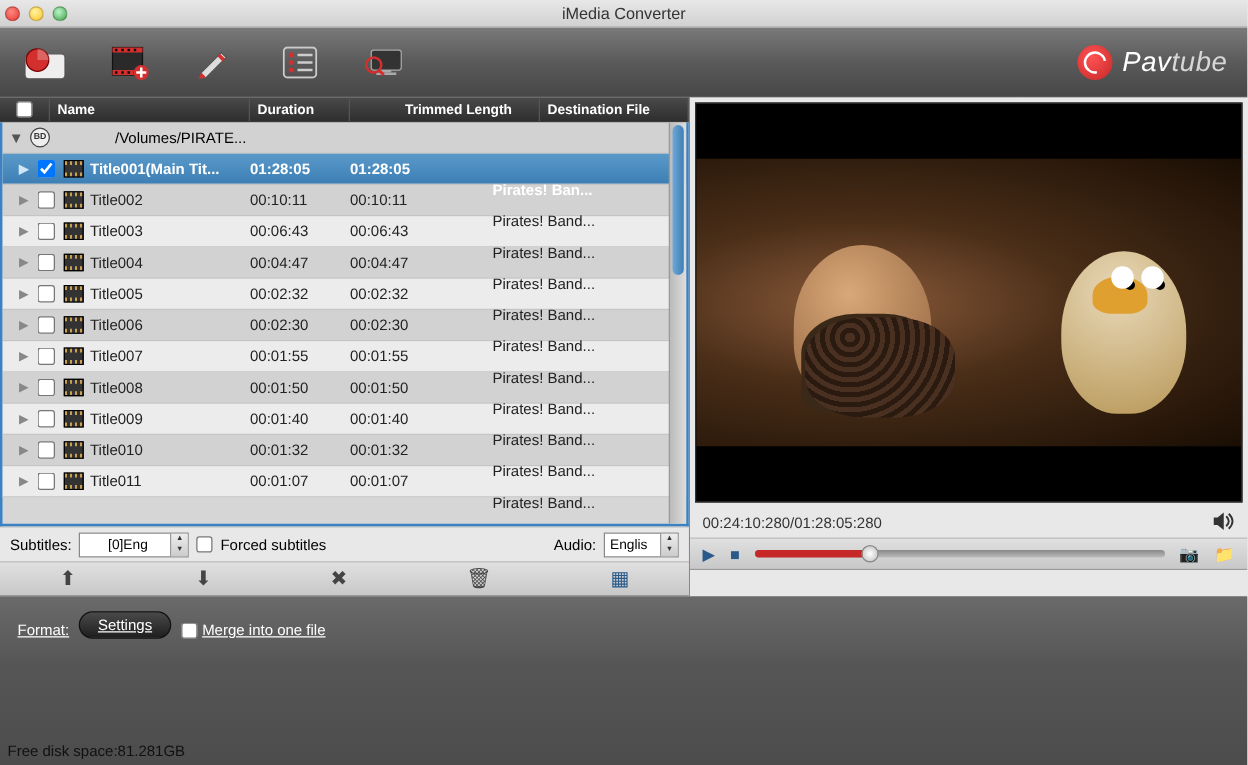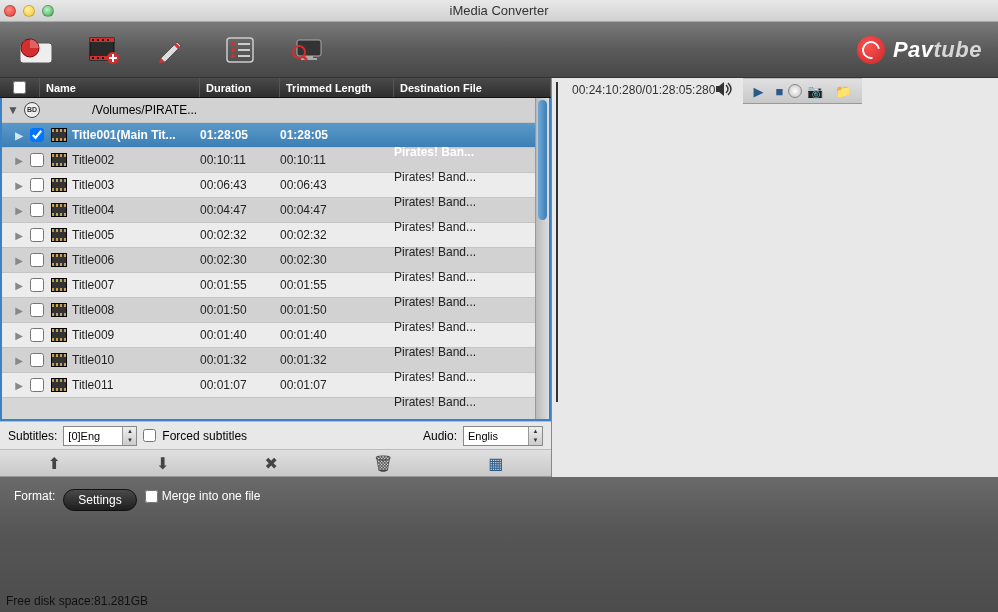--- a/index.html
+++ b/index.html
@@ -13,33 +13,33 @@
 .tl-yellow { background: radial-gradient(circle at 40% 35%, #fff59d, #fbc02d); }
 .tl-green { background: radial-gradient(circle at 40% 35%, #b9f6ca, #43a047); }
 .title { position: absolute; left: 50%; transform: translateX(-50%); font-size: 13px; color: #333; }
 
 
 .toolbar { height: 56px; background: linear-gradient(#7a7a7a, #5a5a5a 50%, #474747); display: flex; align-items: center; padding: 0 16px; gap: 28px; border-bottom: 1px solid #333; }
 .tool-btn { width: 40px; height: 40px; display: flex; align-items: center; justify-content: center; cursor: pointer; }
 .logo-area { margin-left: auto; display: flex; align-items: center; gap: 8px; }
 .logo-circle { width: 28px; height: 28px; border-radius: 50%; background: radial-gradient(circle at 40% 35%, #ff5252, #c62828); position: relative; }
 .logo-circle::after { content: ""; position: absolute; inset: 5px; border: 2px solid #fff; border-right-color: transparent; border-radius: 50%; transform: rotate(35deg);}
-.logo-text { color: #d7d7d7; font-size: 22px; font-weight: bold; letter-spacing: .5px; font-style: italic;}
+.logo-text { color: #d7d7d7; font-size: 22px; font-weight: normal; letter-spacing: .5px; font-style: italic;}
 .logo-text .bold { color:#fff; }
 
 
 .main { display: flex; height: 399px; }
 .left { width: 552px; display: flex; flex-direction: column; border-right: 1px solid #888;}
-.right { flex: 1; display: flex; flex-direction: row; background: #e8e8e8; }
+.right { flex: 1; display: flex; flex-direction: column; background: #e8e8e8; }
 
 
 .thead { height: 20px; background: linear-gradient(#4a4a4a, #2e2e2e); display: flex; color: #fff; font-size: 11px; font-weight: bold; align-items: center; border-bottom: 1px solid #111;}
 .thead .hcell { padding: 0 6px; border-right: 1px solid #555; height: 100%; display: flex; align-items: center; }
 .hchk { width: 40px; justify-content: center; }
-.hname { width: 160px; } .hdur { width: 80px; } .htrim { width: 114px; } .hdest { flex: 1; }
+.hname { width: 160px; } .hdur { width: 80px; } .htrim { width: 114px; margin-left: 38px; } .hdest { flex: 1; }
 .thead input[type=checkbox]{ width:13px; height:13px; }
 
 .tbody { flex: 1; overflow-y: auto; background: #d6d6d6; border: 2px solid #3b82c4; border-top:none; position:relative;}
 .vrow { height: 25px; display: flex; align-items: center; font-size: 12px; background: #ececec; color: #222; border-bottom:1px solid #c5c5c5;}
 .vrow.alt { background: #d2d2d2; }
 .vrow.sel { background: linear-gradient(#5a99c9, #3d7fb5); color: #fff; font-weight: bold; }
 .vrow .arrow { width: 24px; text-align: right; color: #888; font-size: 10px; padding-right:3px;}
 .vrow.sel .arrow { color: #cfe6f7; }
 .vrow .chk { width: 22px; display: flex; justify-content: center; }
 .vrow .chk input{width:14px;height:14px;}
@@ -79,21 +79,21 @@
 .timebar{height:24px;display:flex;align-items:center;padding:0 10px;font-size:12px;color:#333;}
 .timebar .spk{margin-left:auto;color:#333;}
 .playrow{height:26px;display:flex;align-items:center;padding:0 10px;gap:12px;background:linear-gradient(#e0e0e0,#c8c8c8);border-top:1px solid #bbb;border-bottom:1px solid #999;}
 .pbtn{color:#2a5a8a;font-size:13px;cursor:pointer;}
 .slider{flex:1;height:6px;background:linear-gradient(#888,#bbb);border-radius:3px;position:relative;}
 .slider .prog{position:absolute;left:0;top:0;bottom:0;width:28%;background:#c62828;border-radius:3px;}
 .slider .knob{position:absolute;left:28%;top:-4px;width:14px;height:14px;border-radius:50%;background:radial-gradient(#fff,#bbb);border:1px solid #888;transform:translateX(-50%);}
 
 
 .bottom { height: 135px; background: linear-gradient(#6a6a6a,#565656 40%,#4c4c4c); padding: 12px 14px 4px; position: relative; color:#fff; font-size:12px;}
-.row { display:flex; align-items:flex-start; gap:8px; margin-bottom:10px;}
+.row { display:flex; align-items:flex-end; gap:8px; margin-bottom:10px;text-decoration:underline;}
 .row label{color:#fff;}
 .sel-box{flex:0 0 418px;height:22px;background:#fff;color:#000;border:1px solid #222;display:flex;align-items:center;padding:0 16px 0 4px;position:relative;font-size:12px;}
 .sel-box .ic{width:16px;height:14px;background:#555;margin-right:4px;display:inline-block;}
 .sel-box .dd{position:absolute;right:0;top:0;bottom:0;width:14px;background:linear-gradient(#eee,#ccc);border-left:1px solid #999;display:flex;flex-direction:column;}
 .sel-box .dd div{flex:1;display:flex;align-items:center;justify-content:center;font-size:6px;color:#333;}
 .pill{height:22px;padding:0 14px;border-radius:11px;background:linear-gradient(#4a4a4a,#1e1e1e);color:#fff;border:1px solid #111;font-size:12px;display:flex;align-items:center;cursor:pointer;}
 .chk-lbl{display:flex;align-items:center;gap:4px;color:#ddd;font-size:12px;}
 .convert{position:absolute;right:20px;top:24px;width:170px;height:48px;border-radius:24px;background:radial-gradient(ellipse at 40% 30%, #ff3b3b, #b00000 70%, #6a0000);border:1px solid #4a0000;box-shadow:inset 0 2px 4px rgba(255,255,255,.4), 0 3px 6px rgba(0,0,0,.6);display:flex;align-items:center;justify-content:center;gap:8px;color:#fff;font-size:20px;font-weight:bold;font-style:italic;cursor:pointer;}
 .convert .cicn{width:30px;height:30px;border-radius:50%;background:radial-gradient(circle at 40% 35%,#ff6b6b,#8a0000);position:relative;}
 .convert .cicn::after{content:"";position:absolute;inset:5px;border:3px solid #440000;border-top-color:transparent;border-radius:50%;}
@@ -332,32 +332,32 @@
             <span class="cdur">00:01:07</span>
             <span class="ctrim">00:01:07</span>
             <span class="cdest">Pirates! Band...</span>
           </div>
         </div>
       <div class="scrollbar-fake"></div>
     </div>
 
     <div class="subrow">
       <span>Subtitles:</span>
-      <span class="combo" style="width:74px;">
+      <span class="combo" style="width:88px;justify-content:center;">
         <span>[0]Eng</span>
           <span class="spin">
             <div>▲</div>
             <div>▼</div>
           </span>
       </span>
       <input type="checkbox" style="">
       <span>Forced subtitles</span>
       <span style="flex:1"></span>
       <span>Audio:</span>
-      <span class="combo" style="width:80px;">
+      <span class="combo" style="width:60px;">
         <span>Englis</span>
           <span class="spin">
             <div>▲</div>
             <div>▼</div>
           </span>
       </span>
     </div>
 
     <div class="actrow">
       <span class="actbtn">⬆</span>

